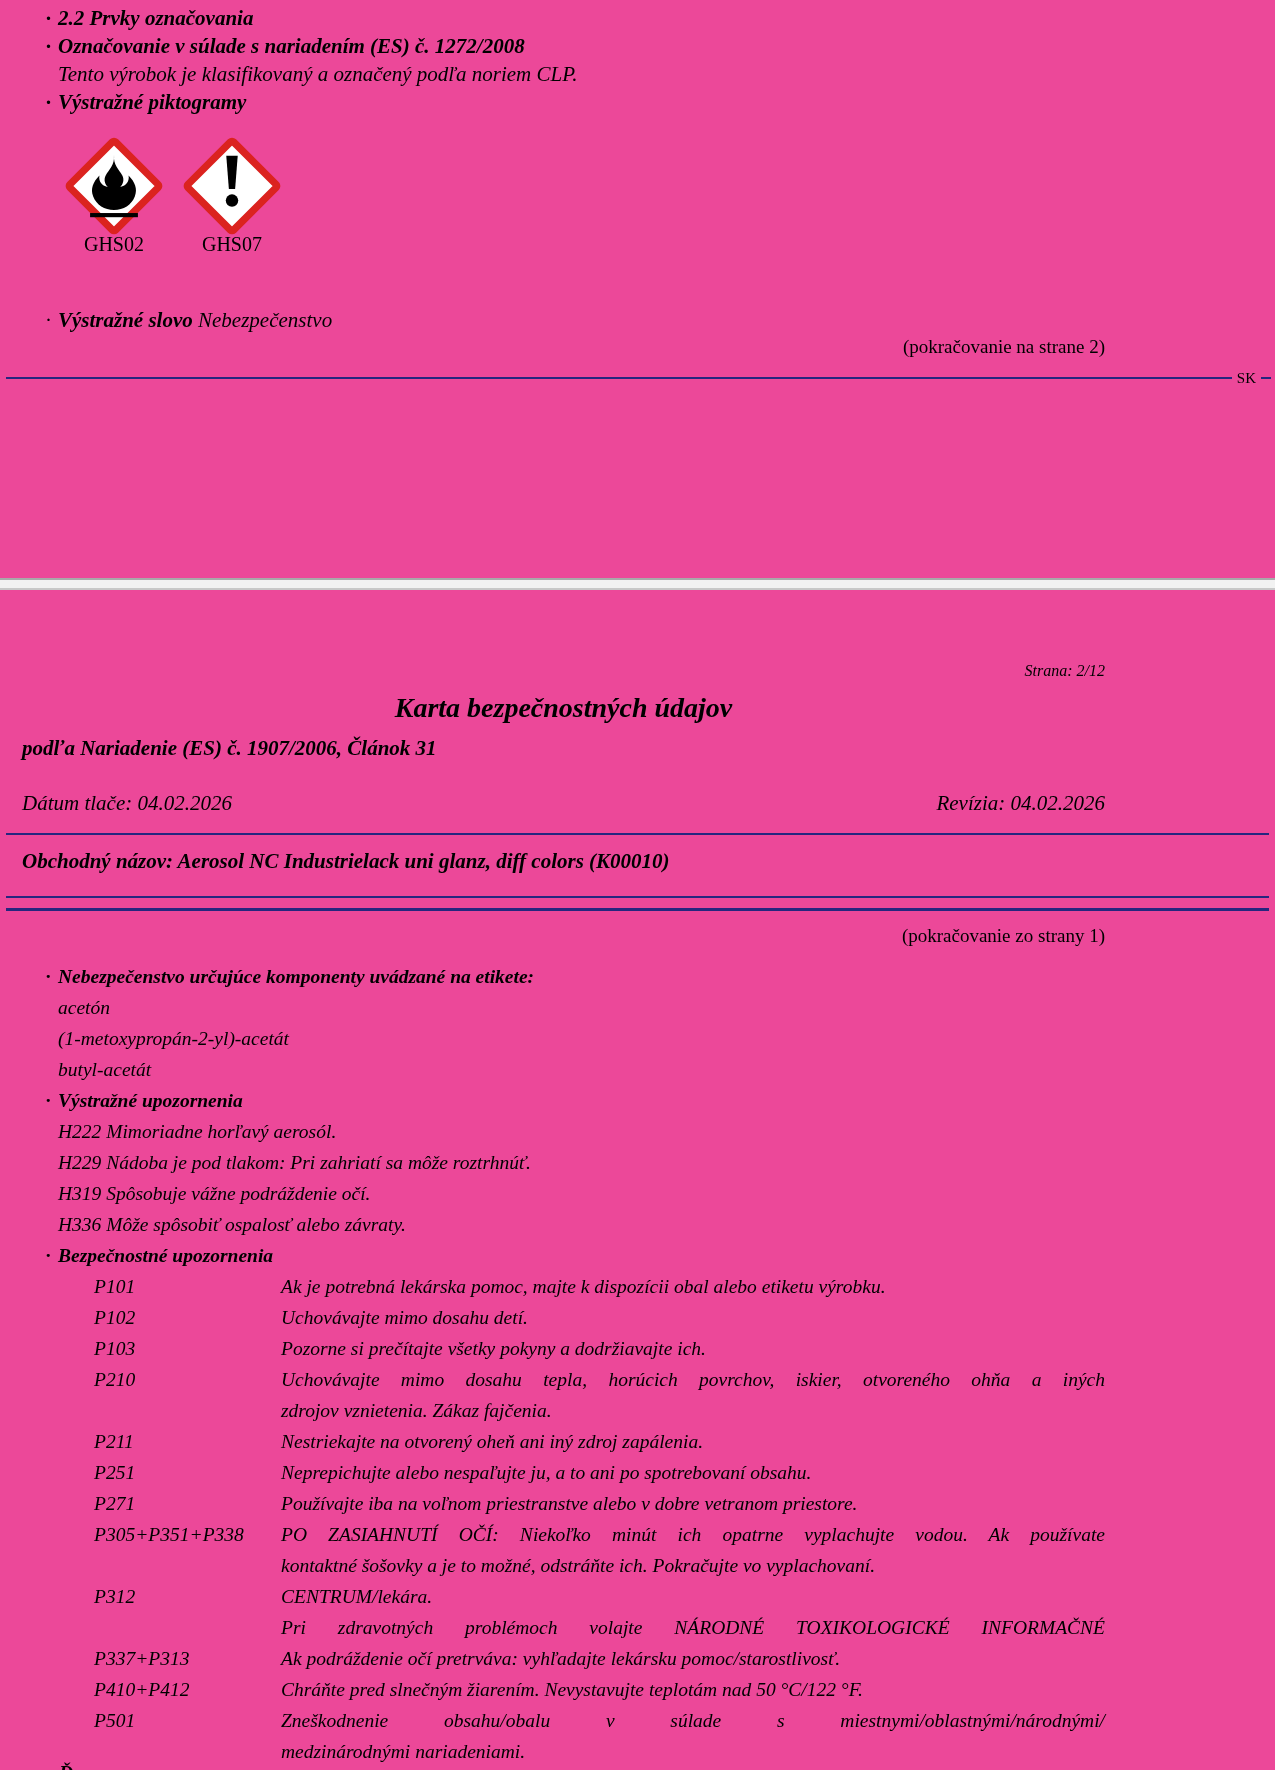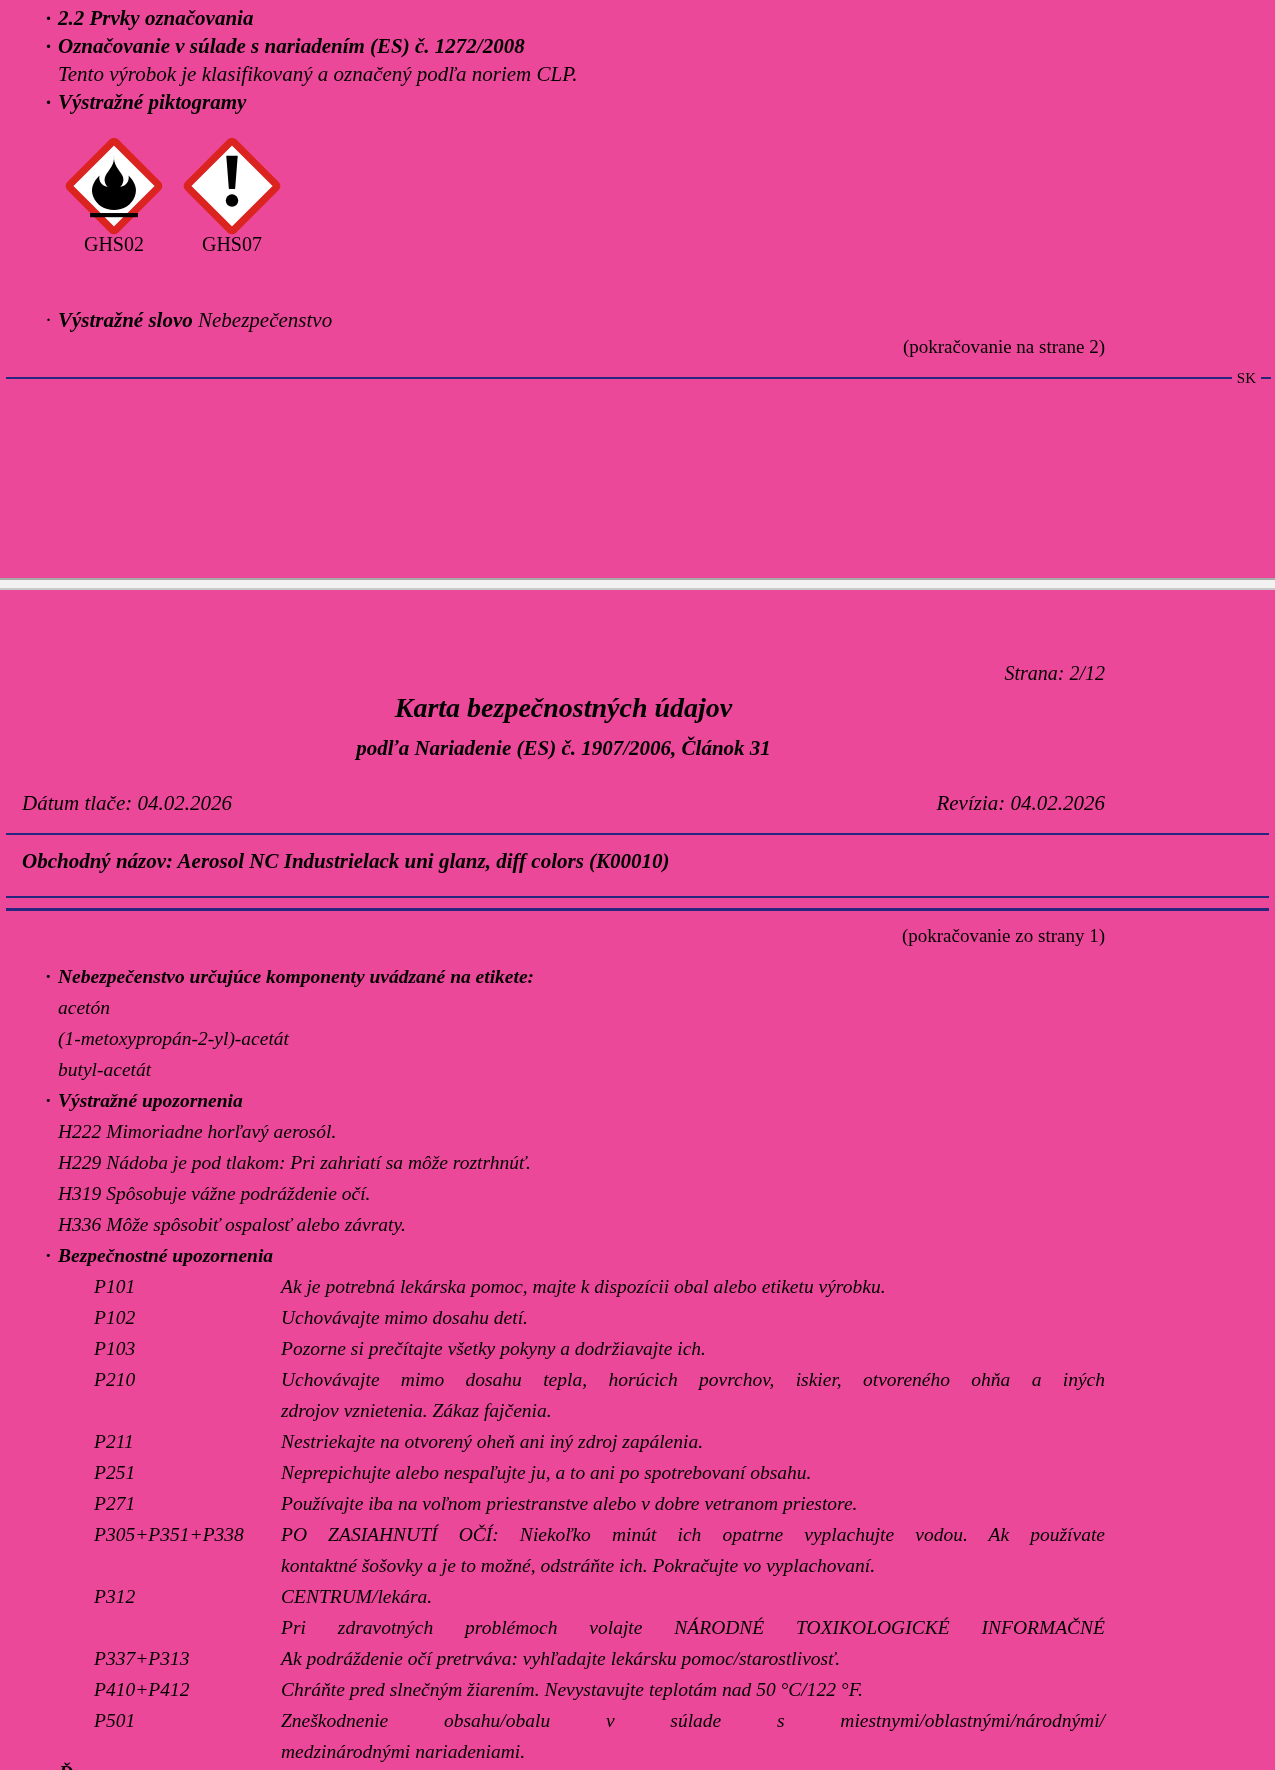--- a/index.html
+++ b/index.html
@@ -30,24 +30,24 @@
   .sk-rule .seg { height:2px; background:#26267e; }
   .sk-rule .seg.long { flex:1; }
   .sk-rule .seg.short { width:10px; }
   .sk-rule .sk-label { font-size:15px; padding:0 5px; line-height:18px; }
 
   
   .page-sep { left:0; top:578px; width:1275px; height:8px; background:#f2f2f2;
               border-top:2px solid #a9a9a9; border-bottom:2px solid #c8c8c8; }
 
   
-  .page-num { left:0; top:662px; width:1105px; text-align:right; font-size:20px; font-style:italic; }
+  .page-num { left:0; top:662px; width:1105px; text-align:right; font-size:16px; font-style:italic; }
   .doc-title { left:22px; top:692px; width:1083px; text-align:center; font-size:28px;
                font-weight:bold; font-style:italic; }
-  .doc-subtitle { left:22px; top:736px; width:1083px; text-align:center; font-size:21px;
+  .doc-subtitle { left:22px; top:736px; width:1083px; text-align:left; font-size:21px;
                   font-weight:bold; font-style:italic; }
   .date-row { left:22px; top:791px; width:1083px; display:flex; justify-content:space-between;
               font-size:21px; font-style:italic; }
   .rule { left:6px; width:1263px; background:#26267e; }
   .rule.r1 { top:833px; height:2px; }
   .rule.r2 { top:896px; height:2px; }
   .rule.r3 { top:908px; height:3px; }
   .trade-name { left:22px; top:849px; font-size:21px; font-weight:bold; font-style:italic; }
   .cont-prev { left:0; top:925px; width:1105px; text-align:right; font-size:19px; }
 

